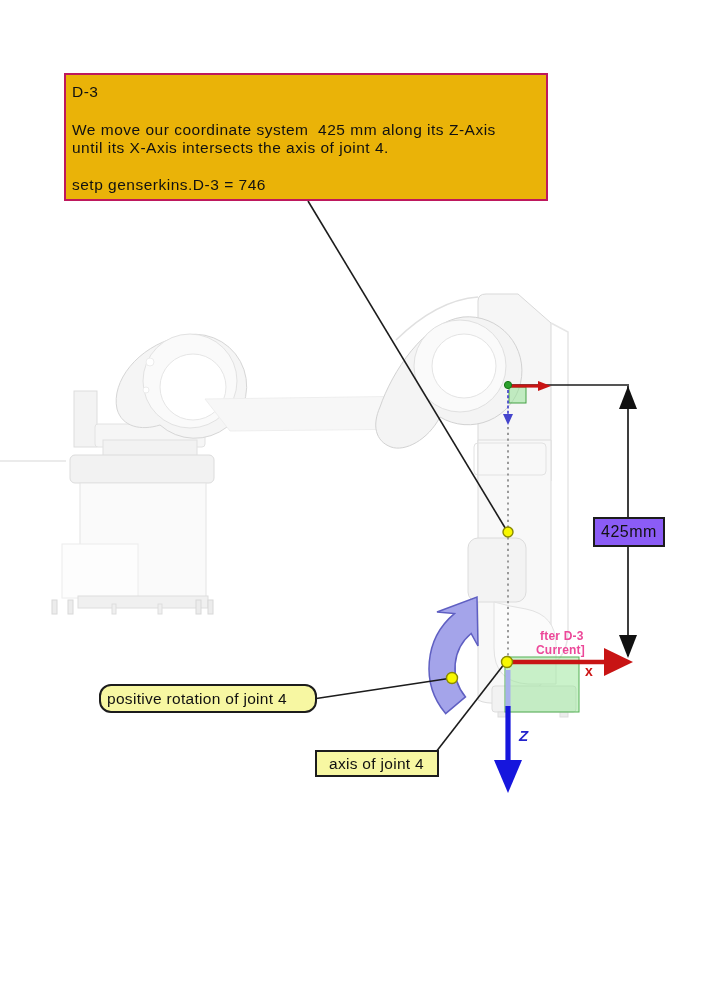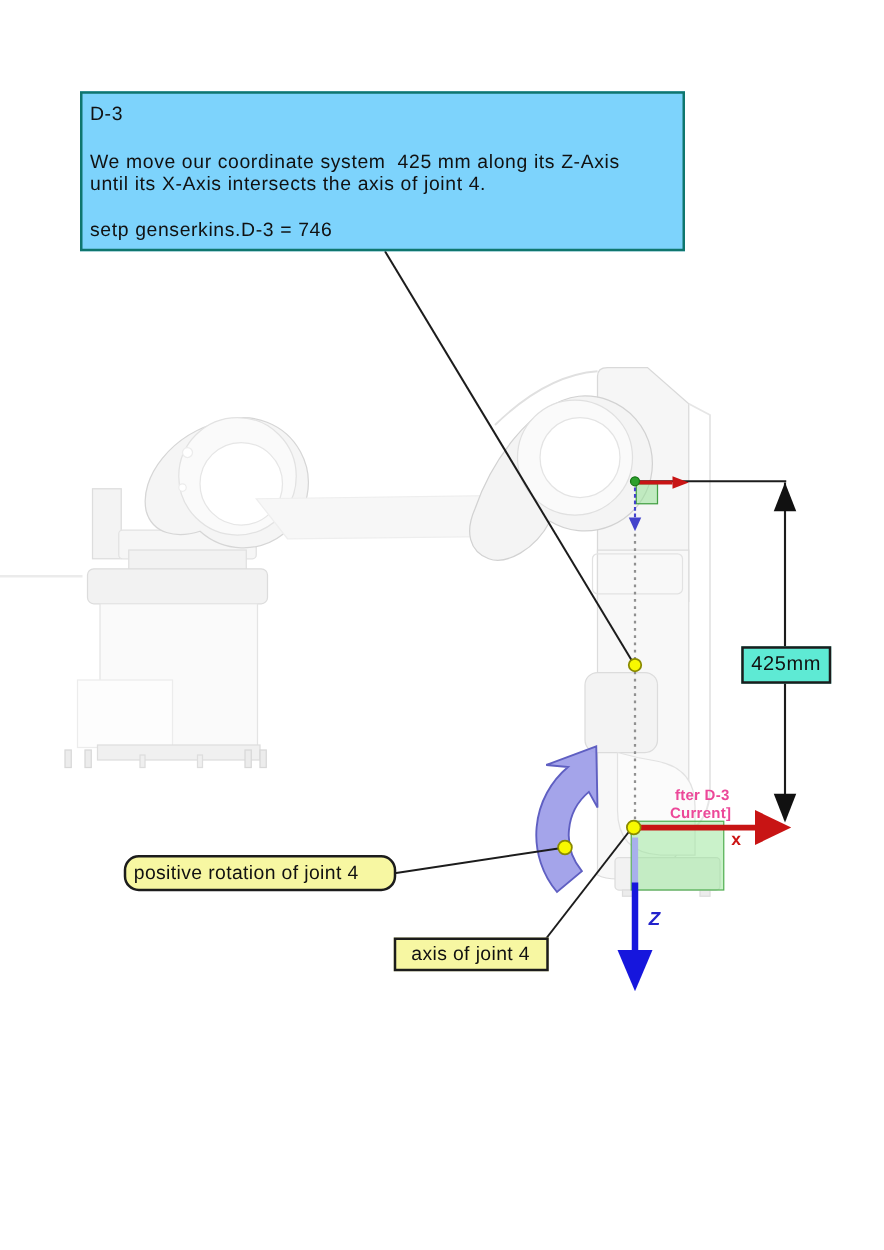--- a/index.html
+++ b/index.html
@@ -2,39 +2,39 @@
 <html><head>
 <meta charset="utf-8">
 <style>
   html,body{margin:0;padding:0;background:#ffffff;}
   body{font-family:"Liberation Sans", sans-serif;}
   #stage{position:relative;width:707px;height:1000px;background:#ffffff;overflow:hidden;}
   #diagram-svg{position:absolute;left:0;top:0;width:707px;height:1000px;}
 
   .callout{
     position:absolute;left:64px;top:73px;width:480px;height:124px;
-    background:#7dd3fc;border:2px solid #0f766e;
+    background:#eab308;border:2px solid #be185d;
   }
   .callout-text{position:absolute;left:6px;color:#111;font-size:15.5px;
     letter-spacing:0.5px;white-space:pre;line-height:18px;}
   .callout-title{top:8px;}
   .callout-line1{top:46px;}
   .callout-line2{top:64px;}
   .callout-command{top:101px;}
 
   .tag{
     position:absolute;background:#F7F7A2;border:2px solid #1c1c1c;color:#111;
     font-size:15.5px;letter-spacing:0.3px;white-space:pre;
   }
   .tag-rotation{left:99px;top:684px;width:208px;height:25px;line-height:25px;padding-left:6px;border-radius:12px;}
   .tag-axis{left:315px;top:750px;width:108px;height:23px;line-height:23px;padding-left:12px;}
 
   .dim-label{
     position:absolute;left:593px;top:517px;width:68px;height:26px;
-    background:#5eead4;border:2px solid #1c1c1c;color:#111;
+    background:#8b5cf6;border:2px solid #1c1c1c;color:#111;
     font-size:16px;line-height:26px;text-align:center;letter-spacing:0.5px;white-space:pre;
   }
 
   .frame-label{position:absolute;color:#ec4899;font-size:12px;font-weight:bold;
     line-height:13px;white-space:pre;letter-spacing:0.2px;}
   .frame-line1{left:540px;top:630px;}
   .frame-line2{left:536px;top:644px;}
 
   .axis-letter{position:absolute;font-weight:bold;white-space:pre;}
   .axis-x{left:585px;top:663px;color:#CC1414;font-size:14px;}

